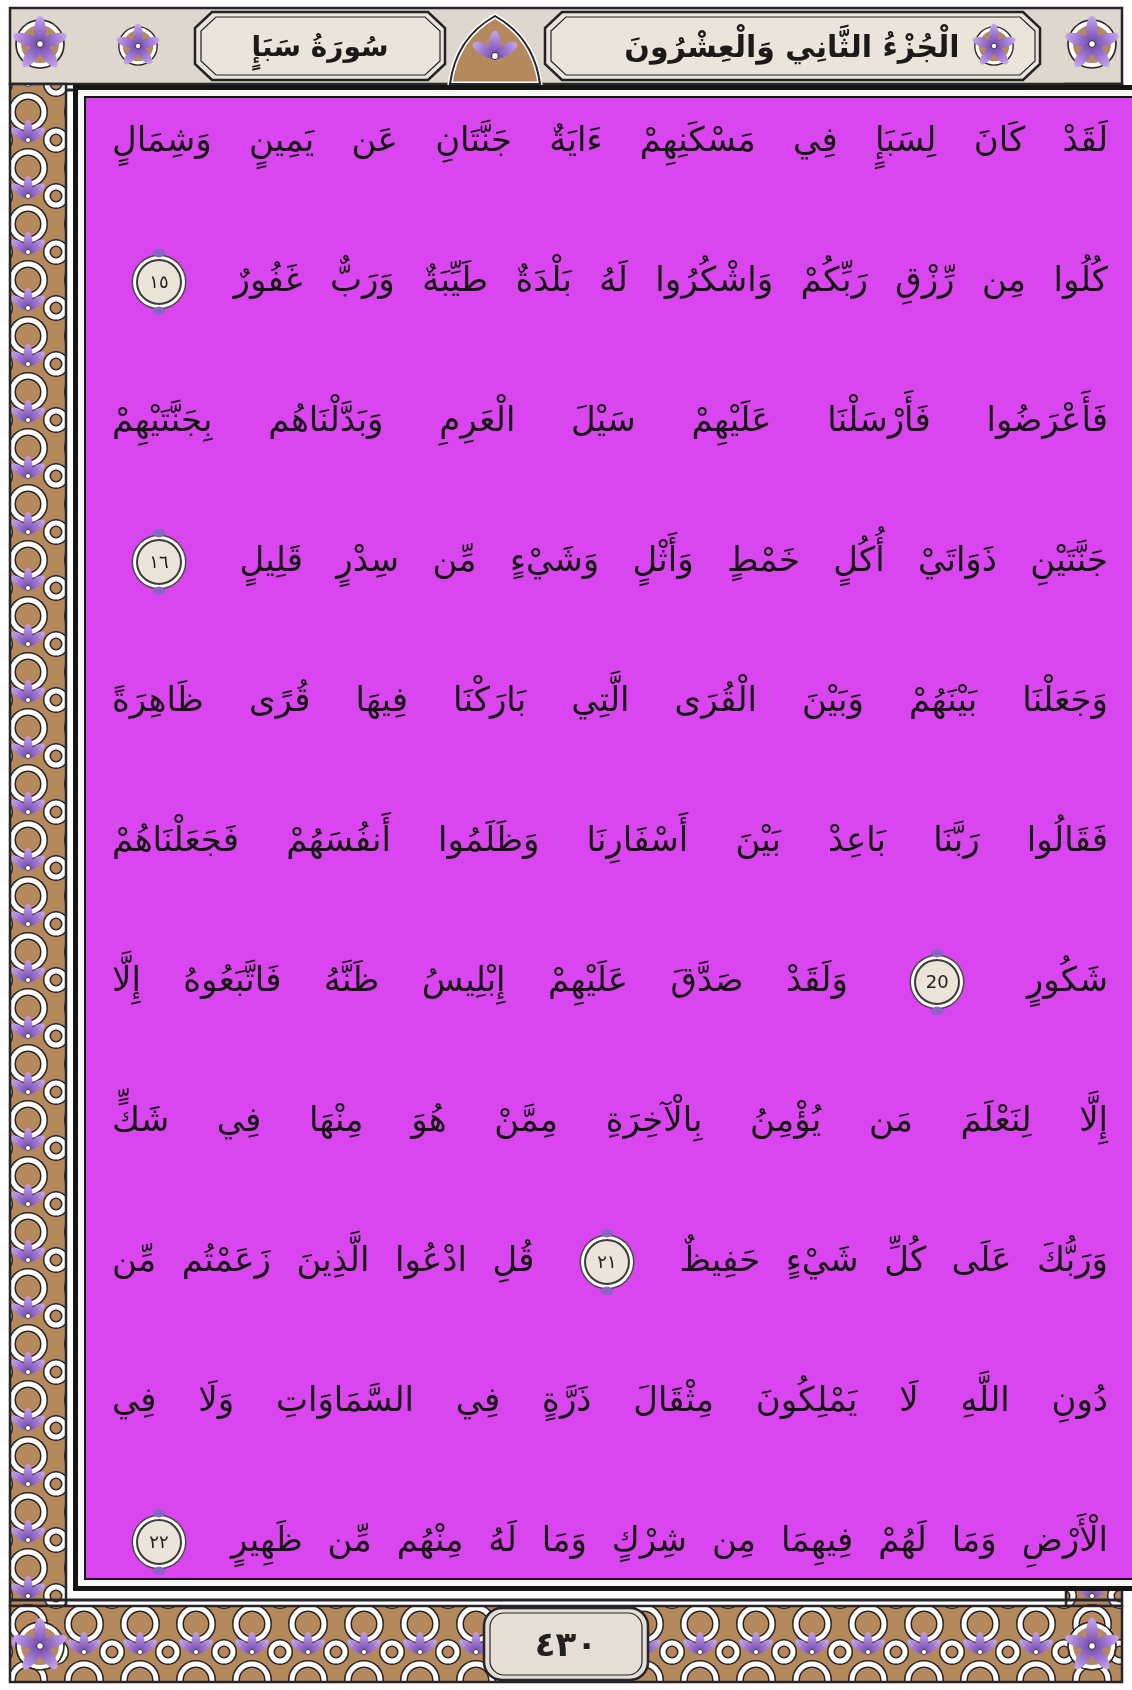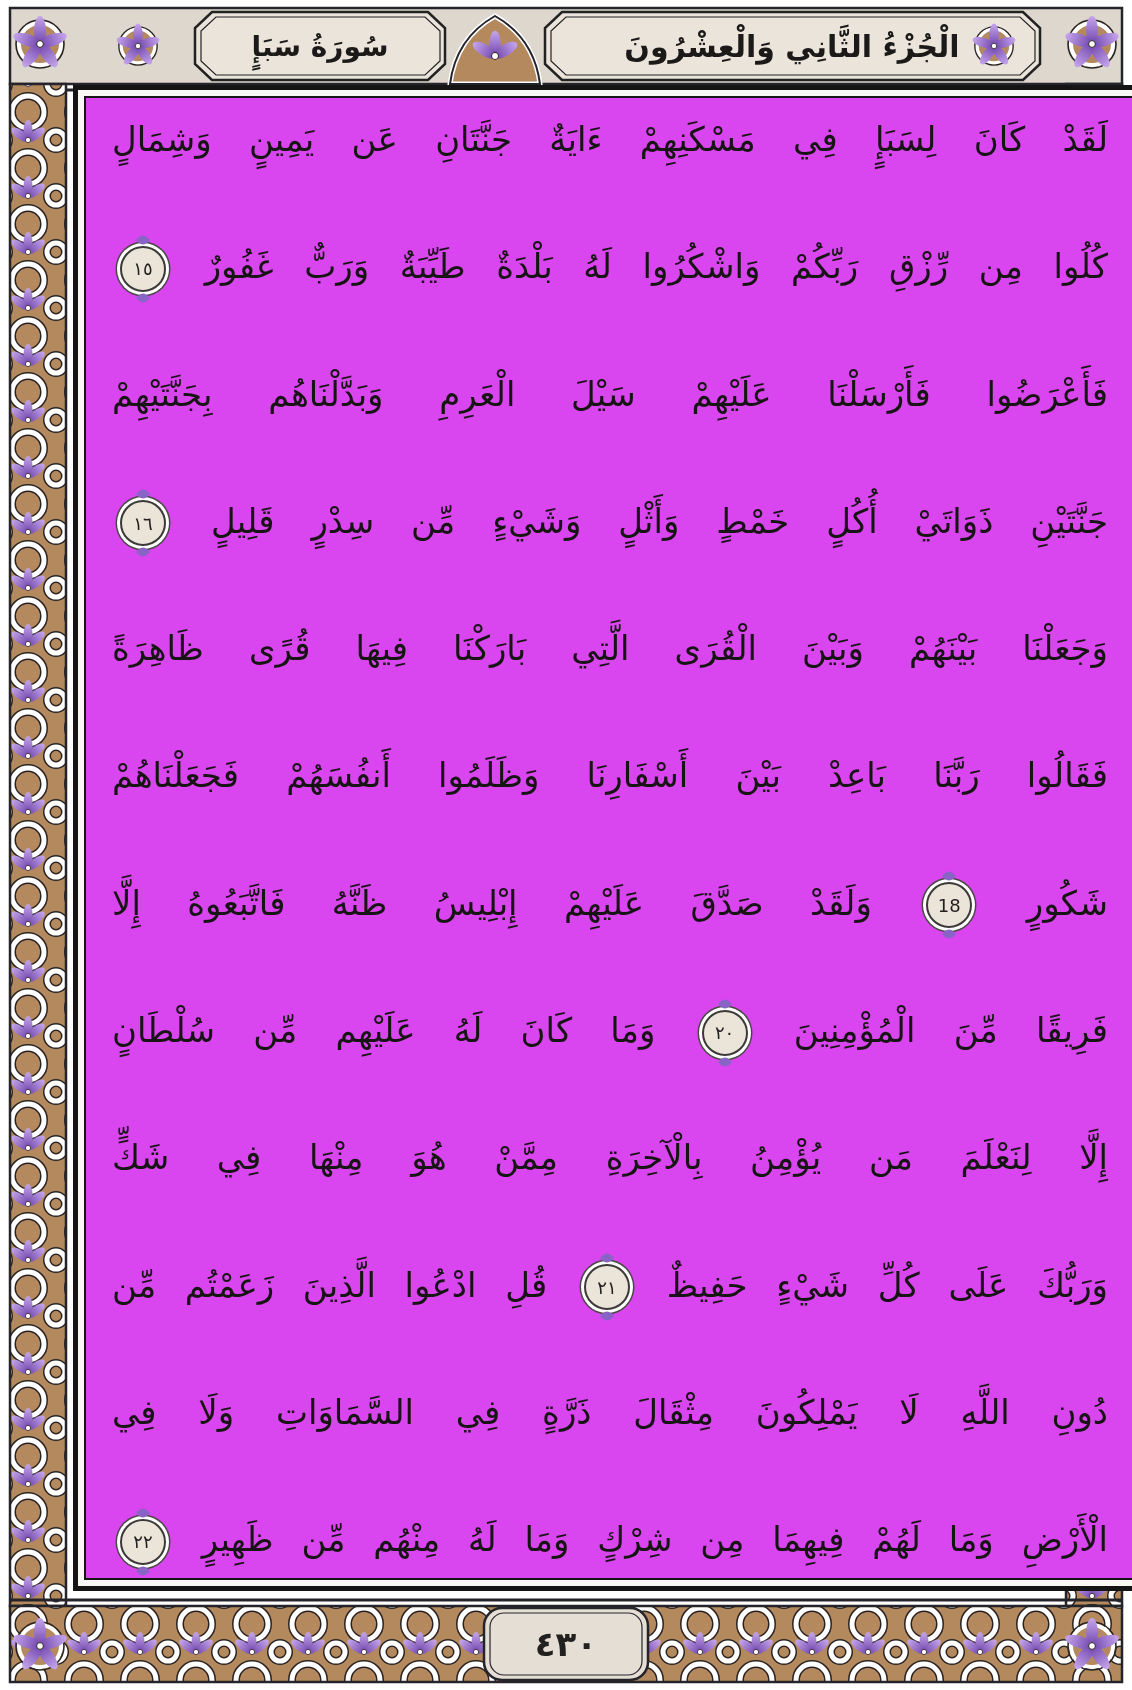--- a/index.html
+++ b/index.html
@@ -41,21 +41,21 @@
   
   .verse-marker{
     display:inline-flex;align-items:center;justify-content:center;
     width:42px;height:42px;border-radius:50%;
     background:#ebe4d9;
     border:2px solid #3c3a38;
     box-shadow:0 0 0 3px #ffffff, 0 0 0 4.5px #4a4744;
     font-size:18px;color:#23211f;
     vertical-align:middle;
     position:relative;
-    margin:-2px 8px;
+    margin:-2px 24px;
   }
   .verse-marker::before,
   .verse-marker::after{
     content:"";
     position:absolute;left:50%;
     width:10px;height:10px;background:#8a63c6;
     border-radius:1px 60% 1px 60%;
   }
   .verse-marker::before{top:-13px;transform:translateX(-50%) rotate(-45deg);}
   .verse-marker::after{bottom:-13px;transform:translateX(-50%) rotate(135deg);}
@@ -157,22 +157,21 @@
   </svg>
 
   <div class="text-panel">
     <div class="lines" id="lines">
         <div class="line"><span class="seg">لَقَدْ كَانَ لِسَبَإٍ فِي مَسْكَنِهِمْ ءَايَةٌ جَنَّتَانِ عَن يَمِينٍ وَشِمَالٍ</span></div>
         <div class="line"><span class="seg">كُلُوا مِن رِّزْقِ رَبِّكُمْ وَاشْكُرُوا لَهُ بَلْدَةٌ طَيِّبَةٌ وَرَبٌّ غَفُورٌ</span> <span class="verse-marker">١٥</span></div>
         <div class="line"><span class="seg">فَأَعْرَضُوا فَأَرْسَلْنَا عَلَيْهِمْ سَيْلَ الْعَرِمِ وَبَدَّلْنَاهُم بِجَنَّتَيْهِمْ</span></div>
         <div class="line"><span class="seg">جَنَّتَيْنِ ذَوَاتَيْ أُكُلٍ خَمْطٍ وَأَثْلٍ وَشَيْءٍ مِّن سِدْرٍ قَلِيلٍ</span> <span class="verse-marker">١٦</span></div>
         <div class="line"><span class="seg">وَجَعَلْنَا بَيْنَهُمْ وَبَيْنَ الْقُرَى الَّتِي بَارَكْنَا فِيهَا قُرًى ظَاهِرَةً</span></div>
         <div class="line"><span class="seg">فَقَالُوا رَبَّنَا بَاعِدْ بَيْنَ أَسْفَارِنَا وَظَلَمُوا أَنفُسَهُمْ فَجَعَلْنَاهُمْ</span></div>
-        <div class="line"><span class="seg">شَكُورٍ</span> <span class="verse-marker">18</span> <span class="seg">وَلَقَدْ صَدَّقَ عَلَيْهِمْ إِبْلِيسُ ظَنَّهُ فَاتَّبَعُوهُ إِلَّا</span></div>
-        <div class="line"><span class="seg">فَرِيقًا مِّنَ الْمُؤْمِنِينَ</span> <span class="verse-marker">٢٠</span> <span class="seg">وَمَا كَانَ لَهُ عَلَيْهِم مِّن سُلْطَانٍ</span></div>
+        <div class="line"><span class="seg">شَكُورٍ</span> <span class="verse-marker">20</span> <span class="seg">وَلَقَدْ صَدَّقَ عَلَيْهِمْ إِبْلِيسُ ظَنَّهُ فَاتَّبَعُوهُ إِلَّا</span></div>
         <div class="line"><span class="seg">إِلَّا لِنَعْلَمَ مَن يُؤْمِنُ بِالْآخِرَةِ مِمَّنْ هُوَ مِنْهَا فِي شَكٍّ</span></div>
         <div class="line"><span class="seg">وَرَبُّكَ عَلَى كُلِّ شَيْءٍ حَفِيظٌ</span> <span class="verse-marker">٢١</span> <span class="seg">قُلِ ادْعُوا الَّذِينَ زَعَمْتُم مِّن</span></div>
         <div class="line"><span class="seg">دُونِ اللَّهِ لَا يَمْلِكُونَ مِثْقَالَ ذَرَّةٍ فِي السَّمَاوَاتِ وَلَا فِي</span></div>
         <div class="line"><span class="seg">الْأَرْضِ وَمَا لَهُمْ فِيهِمَا مِن شِرْكٍ وَمَا لَهُ مِنْهُم مِّن ظَهِيرٍ</span> <span class="verse-marker">٢٢</span></div>
       </div>
   </div>
 
 </div>
 
 </body></html>

